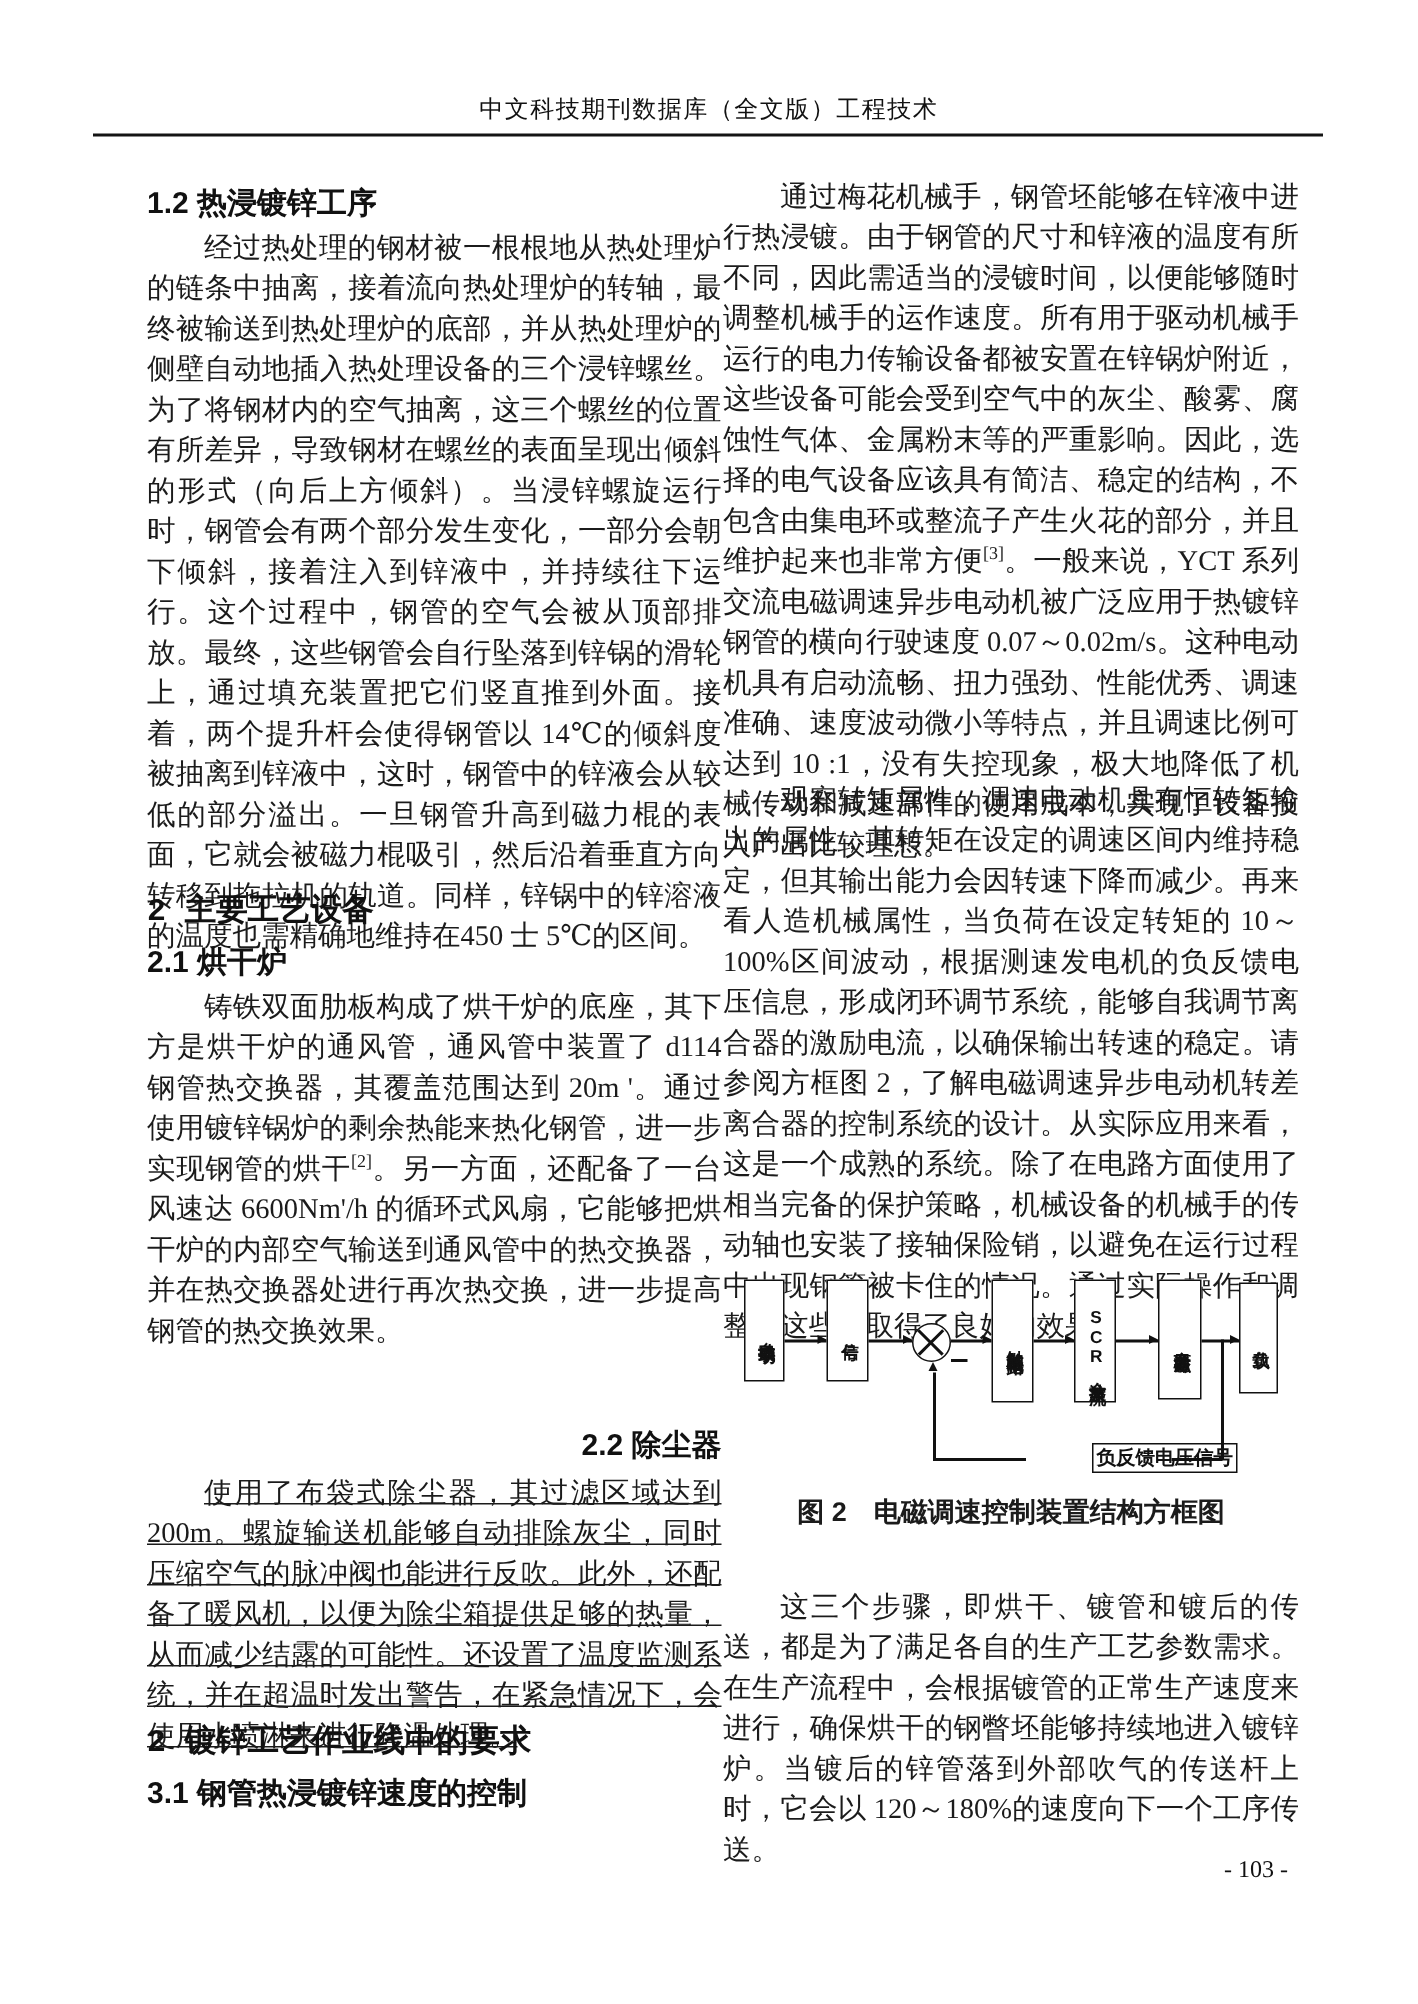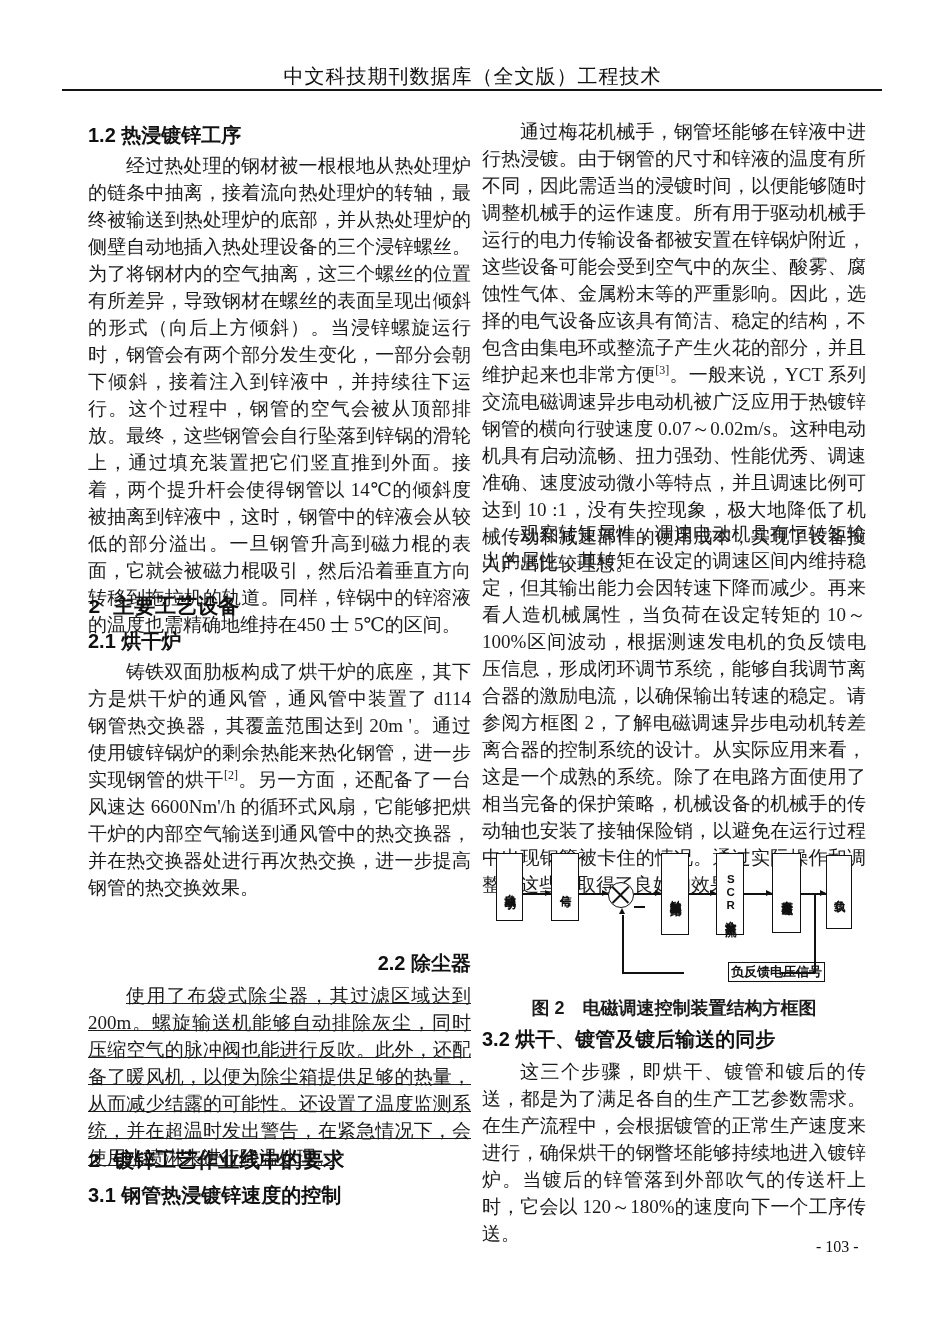--- a/index.html
+++ b/index.html
@@ -3,27 +3,27 @@
 <meta charset="utf-8">
 <style>
   html,body { margin:0; padding:0; background:#ffffff; }
   .page {
     position:relative; width:945px; height:1336px; background:#ffffff;
     font-family:"Liberation Serif","DejaVu Serif",serif; color:#1b1b1b;
     overflow:hidden;
   }
   .journal-title {
     position:absolute; top:63px; left:0; width:100%;
-    text-align:center; font-size:20px; letter-spacing:1px; color:#111;
+    text-align:center; font-size:16px; letter-spacing:1px; color:#111;
   }
   .rule {
     position:absolute; top:89px; left:62px; width:820px; height:2px; background:#141414;
   }
   .col { position:absolute; top:0; width:383px; height:1336px; }
-  .col-left  { left:88px; }
+  .col-left  { left:98px; }
   .col-right { left:482px; width:384px; }
 
   .blk { position:absolute; left:0; width:100%; margin:0; }
   .para {
     font-size:19px; line-height:27px; text-align:justify; text-indent:2em;
   }
   .h-main {
     font-family:Liberation Mono, monospace; font-weight:bold;
     font-size:21px; color:#111;
   }
@@ -173,19 +173,18 @@
         <span class="arr-r a3"></span>
         <span class="arr-r a4"></span>
         <span class="arr-r a5"></span>
         <span class="arr-r a6"></span>
         <span class="arr-u"></span>
         <span class="minus"></span>
       </div>
     </div>
     <div class="blk b-cap">图 2　电磁调速控制装置结构方框图</div>
 
-    <div class="blk h-sub b-h32">3.2 烘干、镀管及镀后输送的同步</div>
     <p class="blk para b-pr3">这三个步骤，即烘干、镀管和镀后的传送，都是为了满足各自的生产工艺参数需求。在生产流程中，会根据镀管的正常生产速度来进行，确保烘干的钢瞥坯能够持续地进入镀锌炉。当镀后的锌管落到外部吹气的传送杆上时，它会以 120～180%的速度向下一个工序传送。</p>
   </div>
 
   <div class="pageno">- 103 -</div>
 
 </div>
 
 </body></html>

